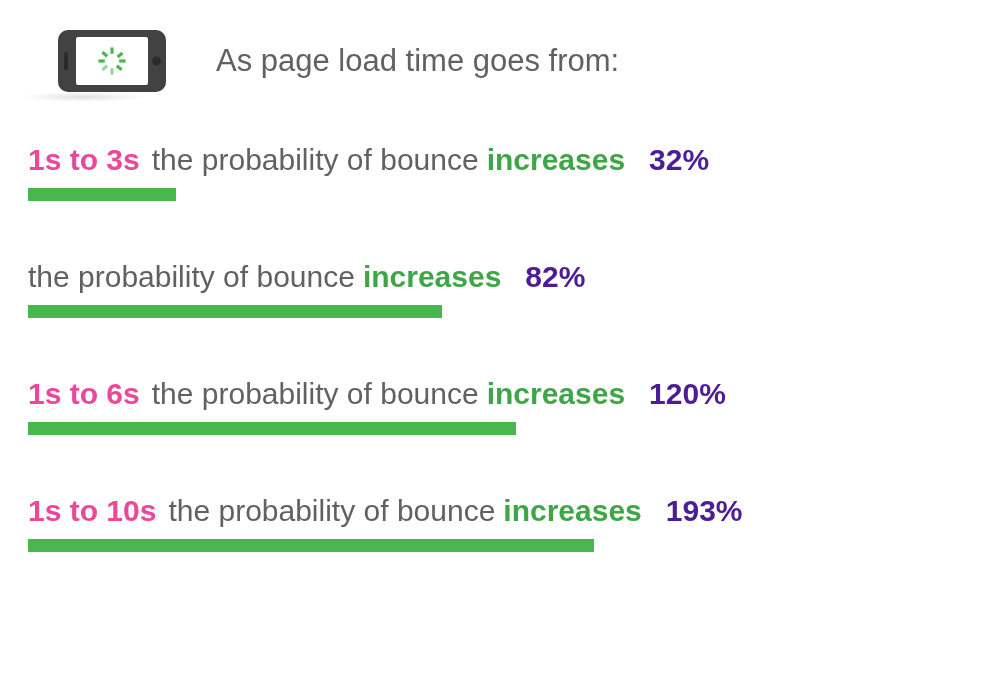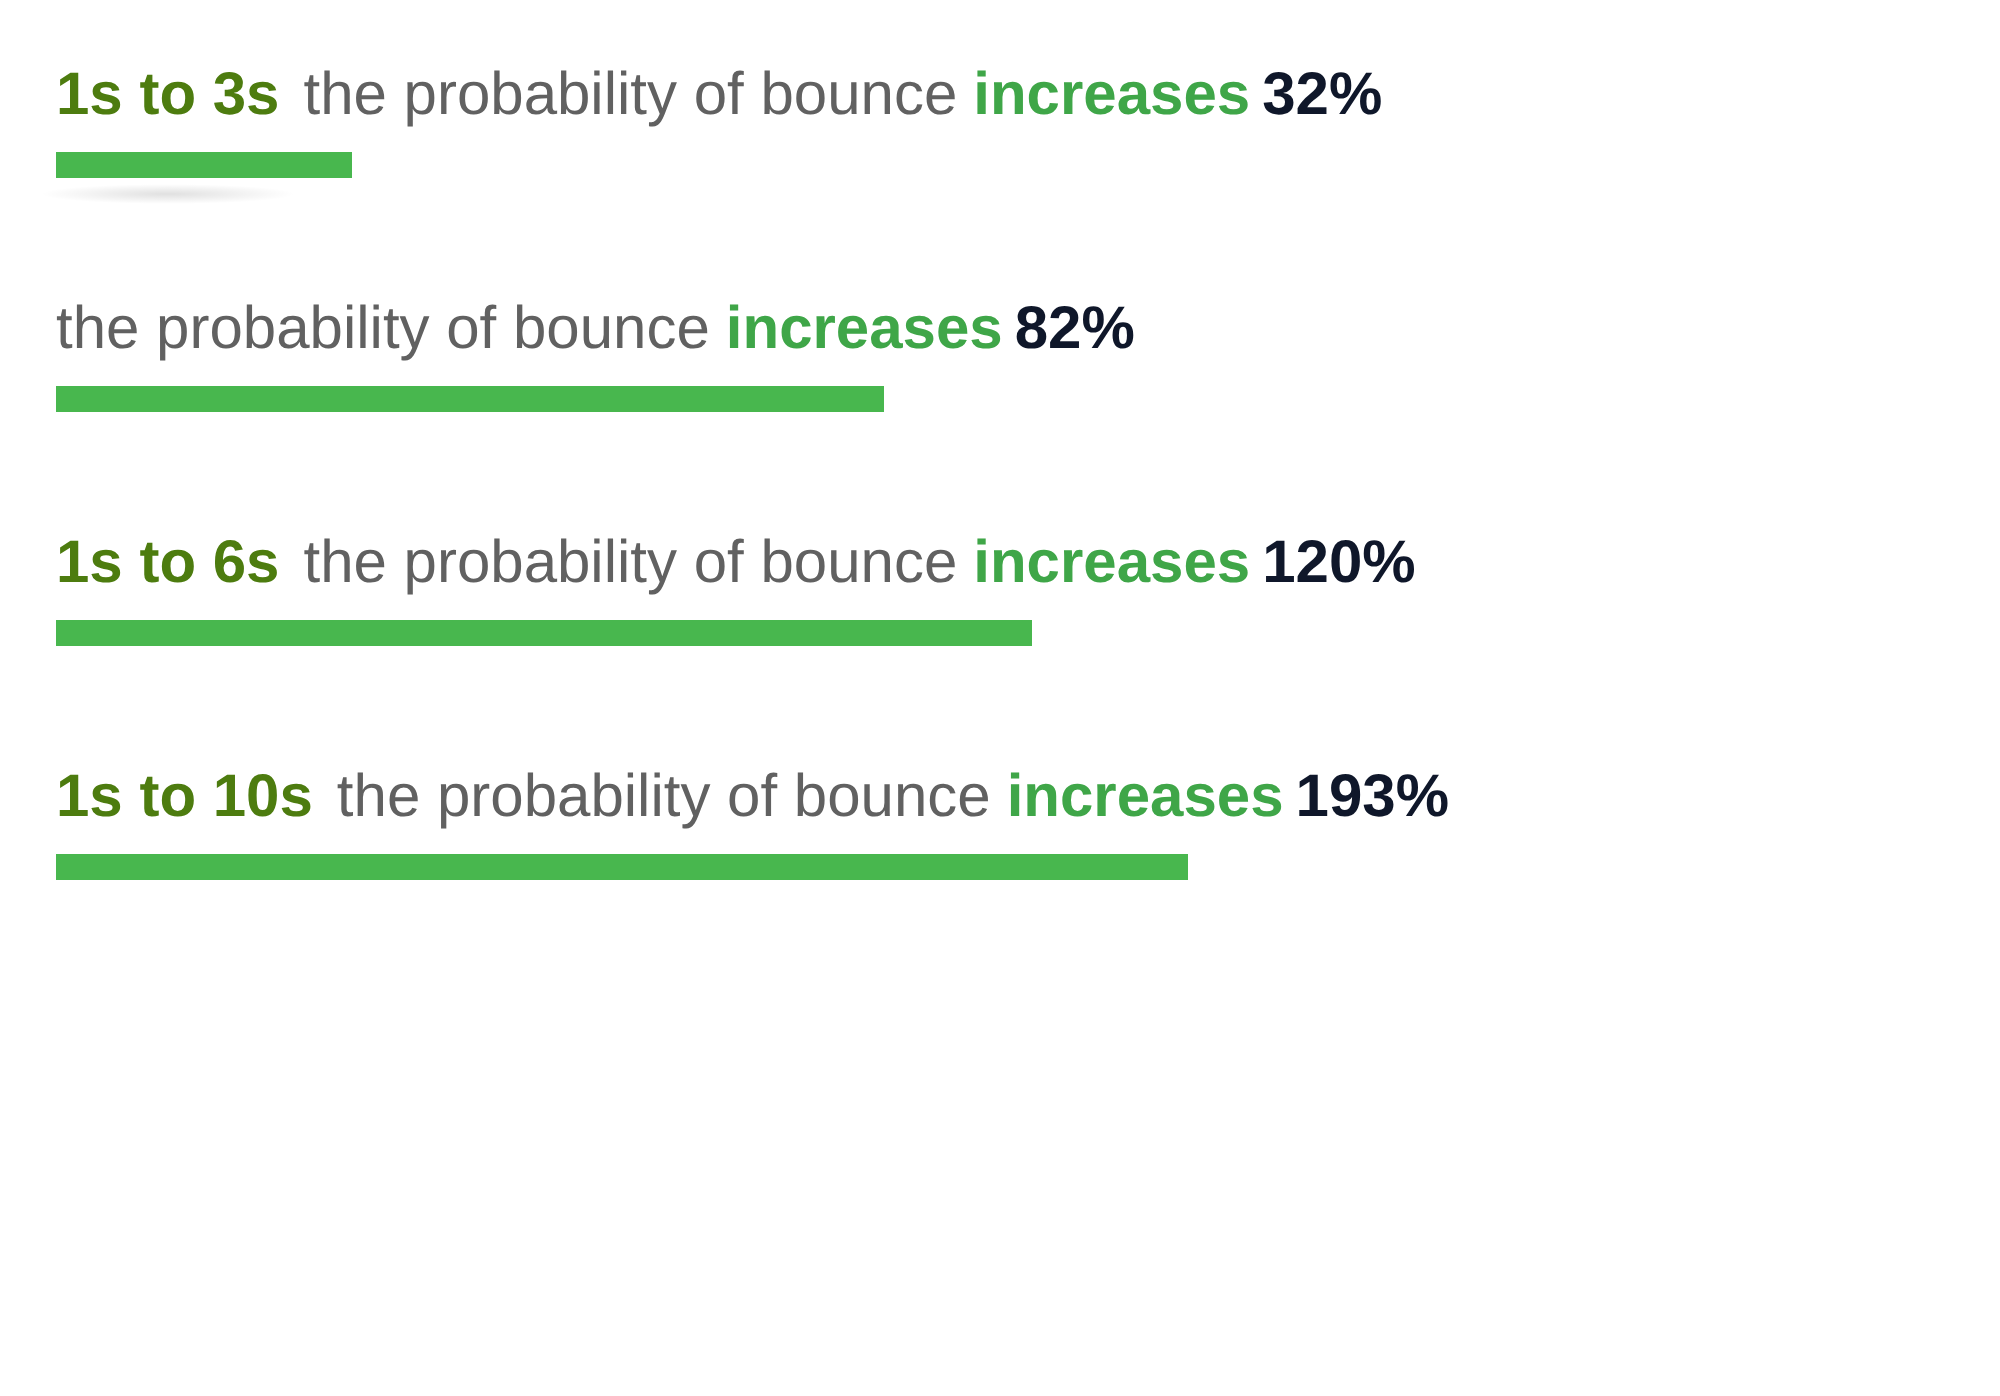--- a/index.html
+++ b/index.html
@@ -94,53 +94,76 @@
   }
   .row .line {
     display: flex;
     align-items: baseline;
     flex-wrap: wrap;
     font-size: 30px;
     line-height: 1.2;
     font-weight: 400;
   }
   .range {
-    color: #4d7c0f;
+    color: #ec4899;
     font-weight: 600;
     margin-right: 12px;
     white-space: nowrap;
   }
   .mid {
     color: #616161;
     margin-right: 8px;
     text-align: center;
   }
   .increase {
     color: #3fa648;
     font-weight: 600;
     white-space: nowrap;
   }
   .pct {
-    color: #0f172a;
+    color: #4c1d95;
     font-weight: 600;
-    margin-left: 6px;
+    margin-left: 24px;
   }
   .bar {
     height: 13px;
     background: #48b74e;
     margin-top: 10px;
   }
 </style>
 </head>
 <body>
 
 <div class="page">
 
   <div class="phone-shadow"></div>
 
+  <div class="header">
+    <div class="phone">
+      <span class="speaker"></span>
+      <div class="screen">
+        <span class="spinner">
+          <svg viewBox="0 0 40 40" width="32" height="32">
+            <g stroke="#48b74e" stroke-width="4" stroke-linecap="butt">
+              <line x1="20" y1="3" x2="20" y2="11"></line>
+              <line x1="33" y1="10" x2="27" y2="15"></line>
+              <line x1="37" y1="20" x2="29" y2="20"></line>
+              <line x1="32" y1="31" x2="26" y2="26"></line>
+              <line x1="20" y1="37" x2="20" y2="29" opacity="0.55"></line>
+              <line x1="8" y1="31" x2="14" y2="26" opacity="0.55"></line>
+              <line x1="3" y1="20" x2="11" y2="20"></line>
+              <line x1="8" y1="9" x2="14" y2="14"></line>
+            </g>
+          </svg>
+        </span>
+      </div>
+      <span class="home"></span>
+    </div>
+    <div class="title">As page load time goes from:</div>
+  </div>
 
   <div class="rows">
 
     <div class="row">
       <div class="line">
         <span class="range">1s to 3s</span>
         <span class="mid">the probability of bounce</span>
         <span class="increase">increases</span>
         <span class="pct">32%</span>
       </div>

